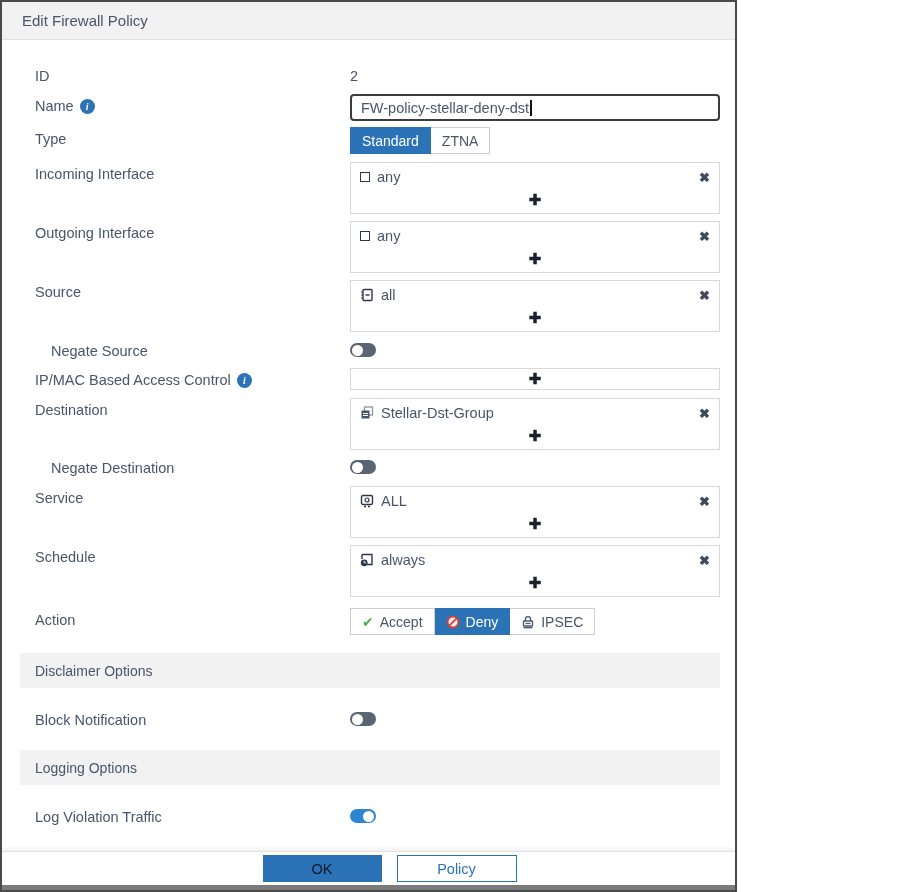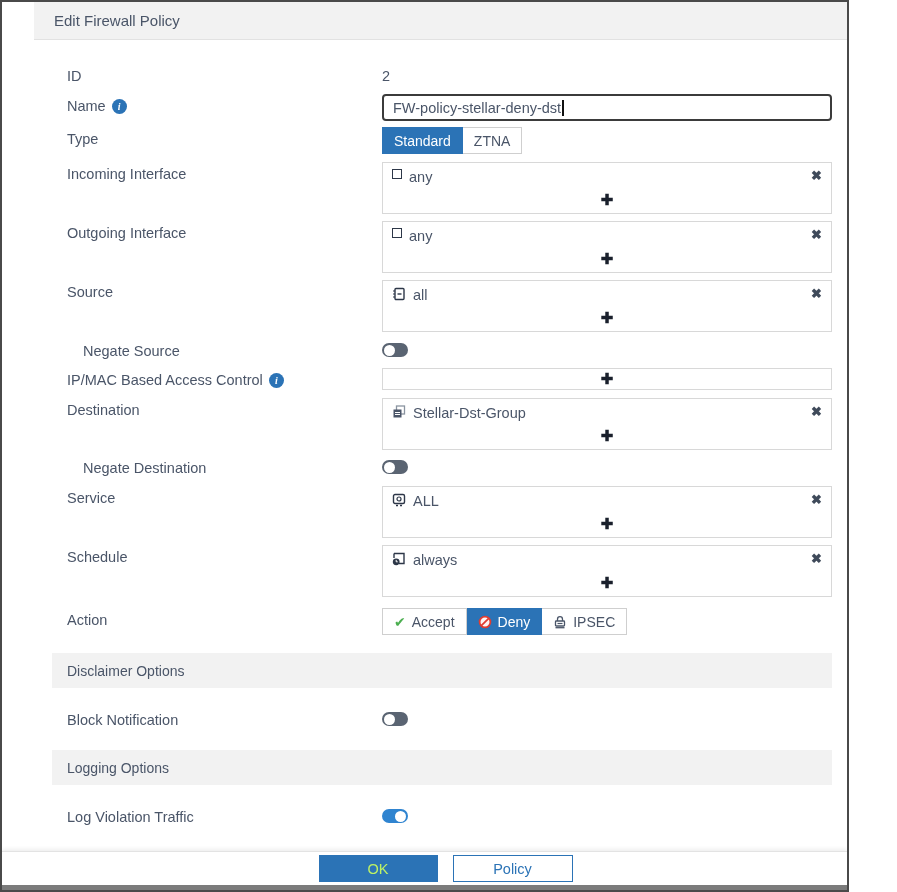--- a/index.html
+++ b/index.html
@@ -1,19 +1,19 @@
 <!DOCTYPE html>
 <html><head>
 <meta charset="utf-8">
 <style>
   * { margin:0; padding:0; box-sizing:border-box; }
   html,body { width:897px; height:892px; background:#fff; font-family:"Liberation Sans", sans-serif; }
   .window {
-    position:relative; width:849px; height:892px;
-    border:2px solid #4a4a4a; background:#fff; overflow:hidden;padding-left:32px;
+    position:relative; width:737px; height:892px;
+    border:2px solid #4a4a4a; background:#fff; overflow:hidden;
   }
   .titlebar {
     height:38px; background:#f2f2f2; border-bottom:1px solid #e2e2e2;
     display:flex; align-items:center; padding-left:20px;
     color:#4a5568; font-size:15px;
   }
   .content { padding-top:24px; height:848px; overflow:hidden; }
   .row { display:flex; align-items:flex-start; padding:0 15px 0 33px; }
   .label {
     width:315px; flex-shrink:0; color:#4a5568; font-size:14.5px; padding-top:4px;
@@ -40,21 +40,21 @@
   .seg { display:flex; }
   .seg-btn {
     height:27px; display:flex; align-items:center; gap:6px; padding:0 11px;
     background:#fff; border:1px solid #cfcfcf; color:#4a5568; font-size:14px; cursor:pointer;
   }
   .seg-btn.selected { background:#2b73b6; border-color:#2b73b6; color:#fff; }
   .seg-btn + .seg-btn { border-left:none; }
 
   
   .entry-box { border:1px solid #d8d8d8; background:#fff; margin-bottom:7px; }
-  .entry-line { display:flex; gap:7px; padding:6px 9px 4px 9px; min-height:25px; }
+  .entry-line { display:flex; align-items:center; gap:7px; padding:6px 9px 4px 9px; min-height:25px; }
   .entry-name { color:#4a5568; font-size:14.5px; }
   .remove-x { margin-left:auto; color:#3f4a5a; font-size:13px; font-weight:bold; line-height:1; cursor:pointer; }
   .plus-line { display:flex; justify-content:center; align-items:center; padding:3px 0 6px 0; cursor:pointer; }
   .plus-glyph { color:#1a202c; font-size:15px; font-weight:bold; line-height:1; }
   .plus-only { border:1px solid #d8d8d8; background:#fff; }
   .plus-only .plus-line { padding:2px 0 3px 0; }
 
   
   .toggle {
     position:relative; width:26px; height:14px; border-radius:8px;
@@ -80,21 +80,21 @@
   .mb22 { margin-bottom:22px; } .mb4 { margin-bottom:4px; }
 
   
   .footer {
     position:absolute; left:0; right:0; bottom:5px; height:34px;
     background:#fff; border-top:1px solid #e3e3e3;
     box-shadow:0 -2px 4px rgba(0,0,0,0.07);
     display:flex; align-items:center; justify-content:center; gap:15px; padding-left:42px;
   }
   .btn-ok {
-    width:119px; height:27px; background:#2b73b6; color:#bef264; border:1px solid #2b73b6;
+    width:119px; height:27px; background:#2b73b6; color:#0f172a; border:1px solid #2b73b6;
     font-size:14.5px; font-family:"Liberation Sans",sans-serif; cursor:pointer;
   }
   .btn-cancel {
     width:120px; height:27px; background:#fff; color:#2b73b6; border:1px solid #2b73b6;
     font-size:14.5px; font-family:"Liberation Sans",sans-serif; cursor:pointer;
   }
   .bottom-bar { position:absolute; left:0; right:0; bottom:0; height:5px; background:#7b7b7b; }
 
   
   .sq-icon { display:inline-block; width:10px; height:10px; border:1.5px solid #2d3748; flex-shrink:0; }

